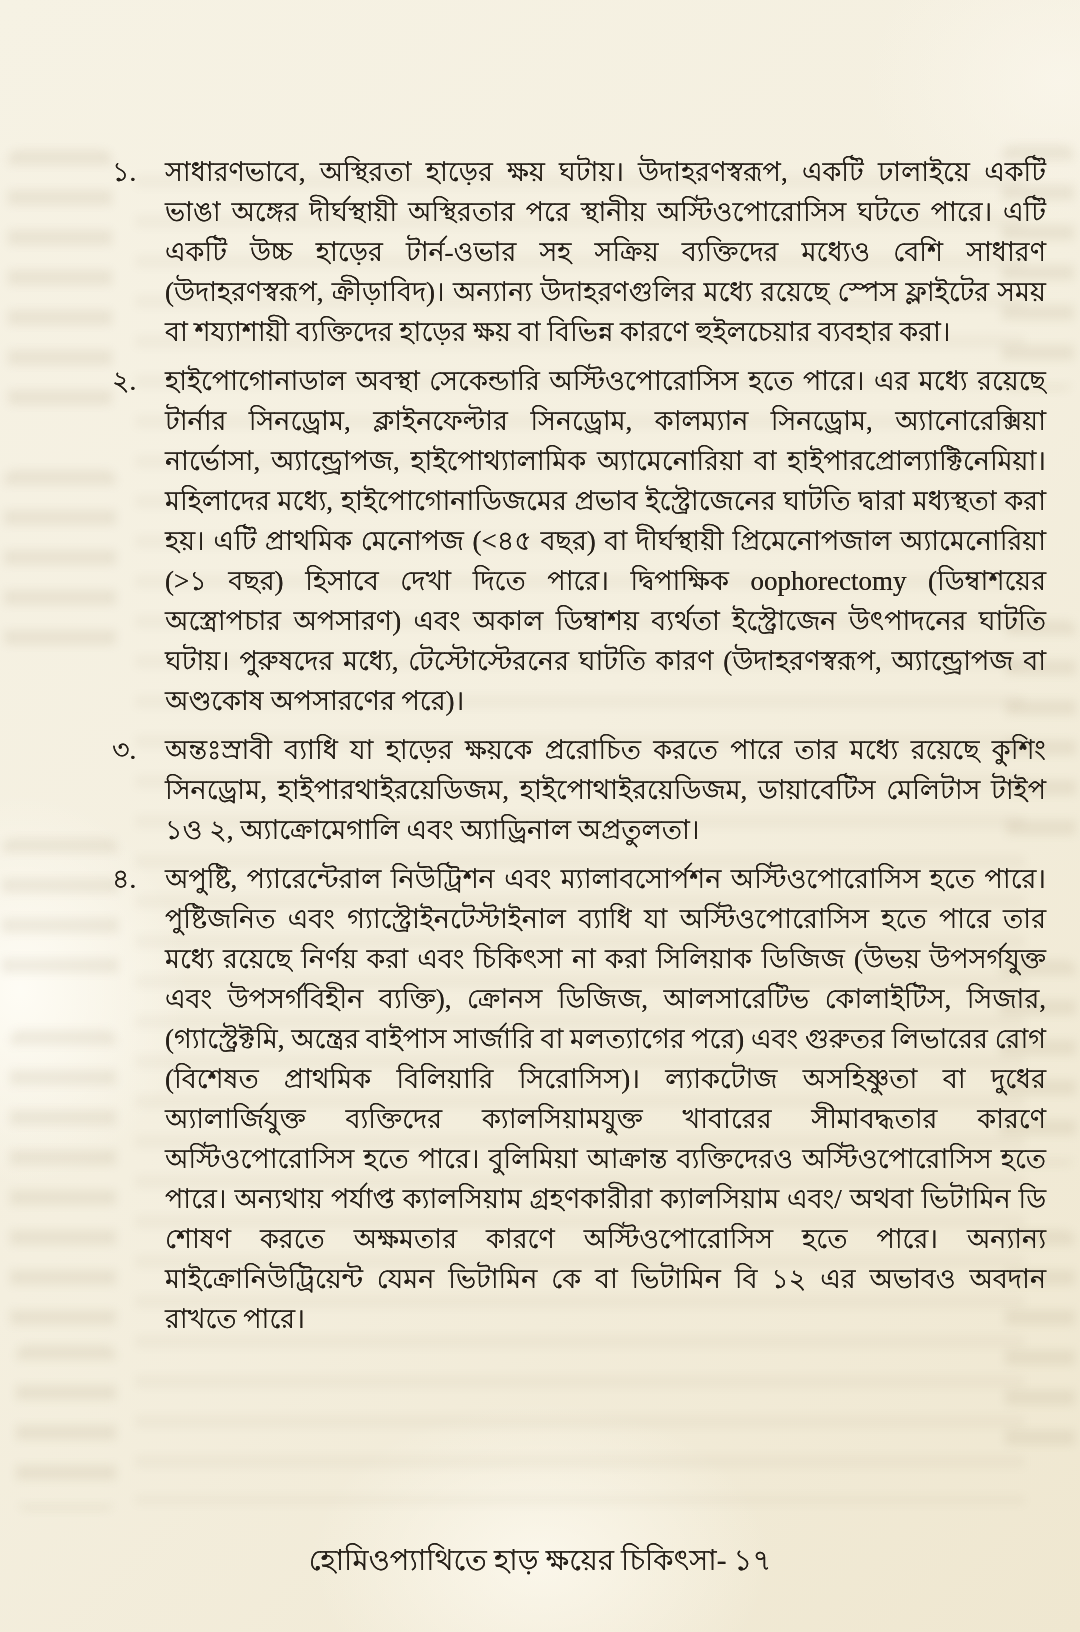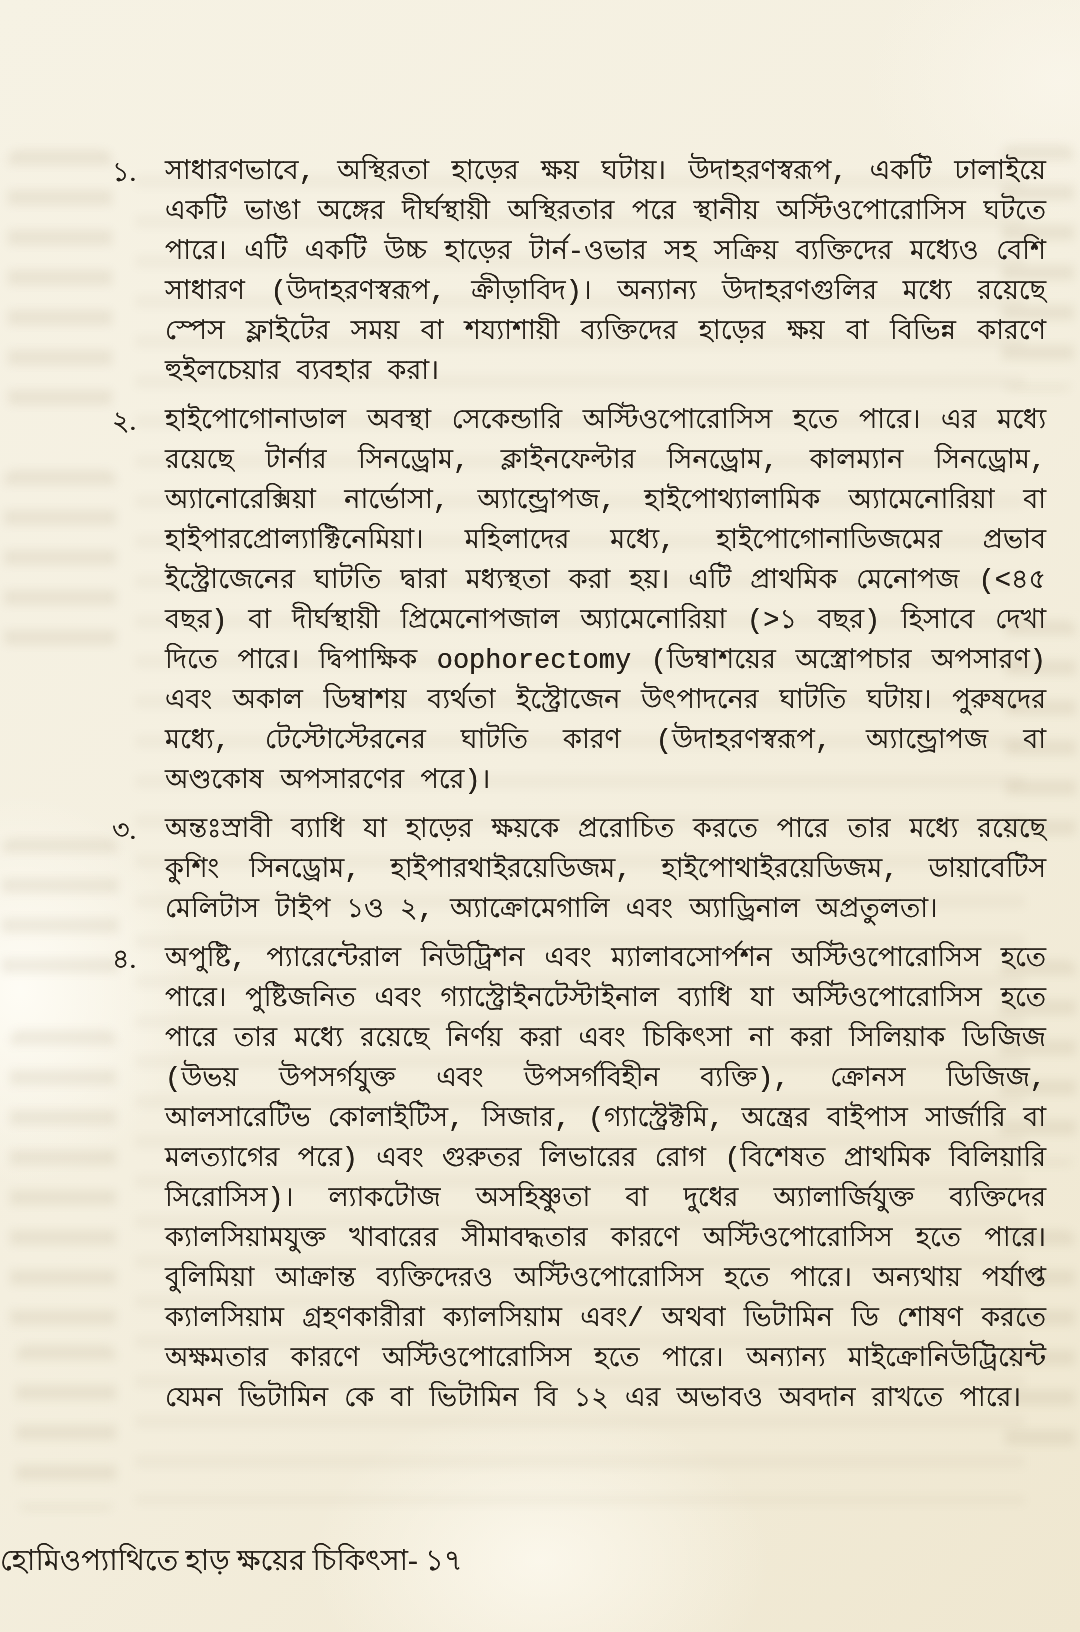--- a/index.html
+++ b/index.html
@@ -60,27 +60,27 @@
     display: flex;
     margin-bottom: 9px;
   }
   .num {
     flex: none;
     width: 53px;
   }
   .body {
     flex: 1;
     text-align: justify;
-    font-family: Liberation Mono, monospace;
   }
   .footer {
     position: absolute;
     top: 1537px;
     left: 0;
     width: 1080px;
+    text-align: center;
     color: #262019;
     font-size: 29px;
     text-shadow: 0 0 0.5px #262019;
   }
 </style>
 </head>
 <body>
 
 <div class="page">
 

